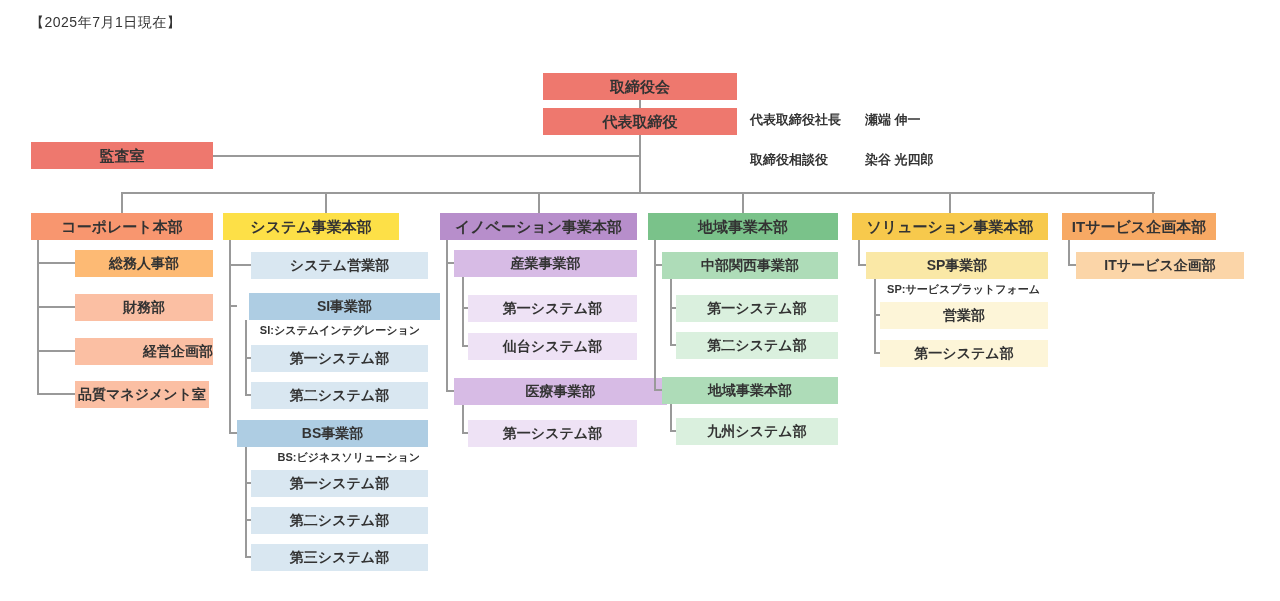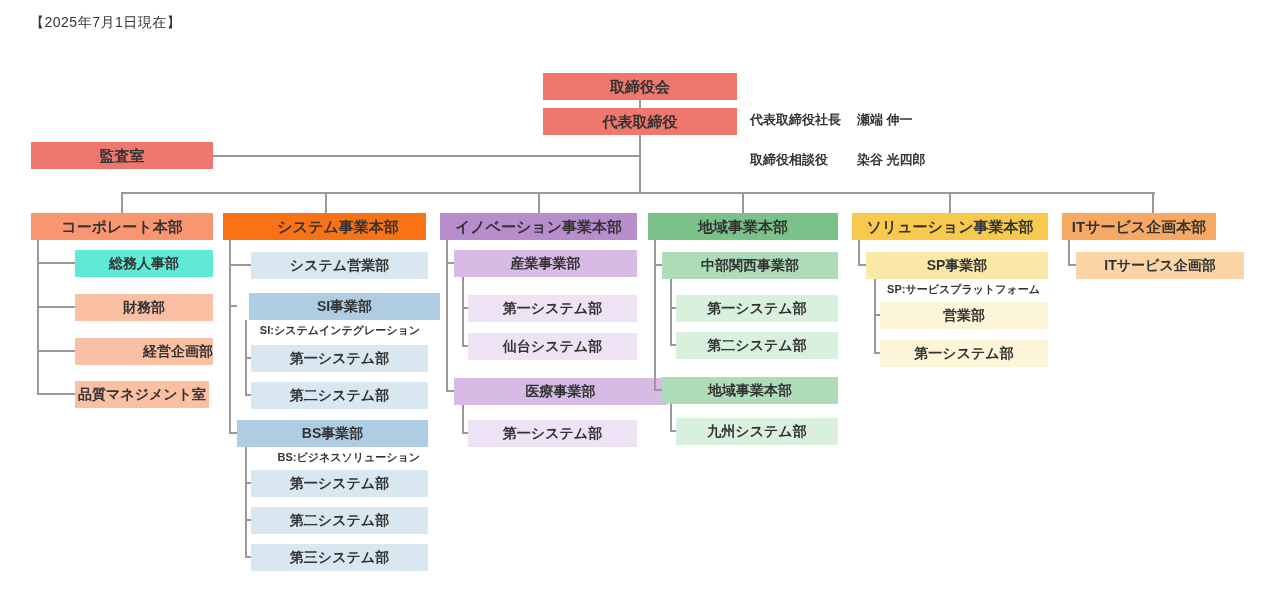--- a/index.html
+++ b/index.html
@@ -13,21 +13,21 @@
   }
   .org-box{
     position:absolute;height:27px;line-height:27px;text-align:center;
     font-size:14px;font-weight:bold;color:#333;white-space:nowrap;overflow:hidden;
   }
   .org-box.hdr{font-size:15px;}
   .exec-row{
     position:absolute;left:750px;display:flex;font-size:13px;font-weight:bold;color:#333;
     white-space:nowrap;
   }
-  .exec-title{min-width:97px;margin-right:10px;}
+  .exec-title{min-width:97px;margin-right:18px;}
   .line{position:absolute;background:#999999;}
   .note{
     position:absolute;font-size:11px;font-weight:bold;color:#333;text-align:right;
     white-space:nowrap;
   }
 </style>
 </head>
 <body>
 
 <div id="canvas">
@@ -49,29 +49,29 @@
   <div class="line" style="left:639px;top:100px;width:2px;height:8px;"></div>
   <div class="line" style="left:639px;top:135px;width:2px;height:59px;"></div>
   <div class="line" style="left:213px;top:155px;width:426px;height:2px;"></div>
   <div class="line" style="left:122px;top:192px;width:1033px;height:2px;"></div>
 
   <div id="divisions">
       <div class="line" style="left: 121px; top: 192px; width: 2px; height: 21px;"></div>
       <div class="org-box hdr" style="left: 31px; top: 213px; width: 182px; background: rgb(248, 150, 111);">コーポレート本部</div>
       <div class="line" style="left: 37px; top: 240px; width: 2px; height: 154.5px;"></div>
       <div class="line" style="left: 37px; top: 262px; width: 38px; height: 2px;"></div>
-      <div class="org-box" style="left: 75px; top: 250px; width: 138px; background: #5eead4;">総務人事部</div>
+      <div class="org-box" style="left: 75px; top: 250px; width: 138px; background: #fdba74;">総務人事部</div>
       <div class="line" style="left: 37px; top: 306px; width: 38px; height: 2px;"></div>
       <div class="org-box" style="left: 75px; top: 294px; width: 138px; background: rgb(251, 191, 163);">財務部</div>
       <div class="line" style="left: 37px; top: 350px; width: 38px; height: 2px;"></div>
       <div class="org-box" style="left: 75px; top: 338px; width: 138px; background: rgb(251, 191, 163); text-align: right;">経営企画部</div>
       <div class="line" style="left: 37px; top: 393px; width: 38px; height: 2px;"></div>
       <div class="org-box" style="left: 75px; top: 381px; width: 134px; background: rgb(251, 191, 163);">品質マネジメント室</div>
       <div class="line" style="left: 324.5px; top: 192px; width: 2px; height: 21px;"></div>
-      <div class="org-box hdr" style="left: 223px; top: 213px; width: 176px; background: #f97316; padding-left: 27px;">システム事業本部</div>
+      <div class="org-box hdr" style="left: 223px; top: 213px; width: 176px; background: #fde047;">システム事業本部</div>
       <div class="line" style="left: 229px; top: 240px; width: 2px; height: 193.5px;"></div>
       <div class="line" style="left: 229px; top: 264px; width: 22px; height: 2px;"></div>
       <div class="org-box" style="left: 251px; top: 252px; width: 177px; background: rgb(217, 231, 241);">システム営業部</div>
       <div class="line" style="left: 229px; top: 305px; width: 8px; height: 2px;"></div>
       <div class="org-box" style="left: 237px; top: 293px; width: 191px; background: rgb(174, 205, 227); margin-left: 12px;">SI事業部</div>
       <div class="note" style="left: 237px; top: 323px; width: 183px;">SI:システムインテグレーション</div>
       <div class="line" style="left: 245px; top: 357px; width: 6px; height: 2px;"></div>
       <div class="org-box" style="left: 251px; top: 345px; width: 177px; background: rgb(217, 231, 241);">第一システム部</div>
       <div class="line" style="left: 245px; top: 394px; width: 6px; height: 2px;"></div>
       <div class="org-box" style="left: 251px; top: 382px; width: 177px; background: rgb(217, 231, 241);">第二システム部</div>

